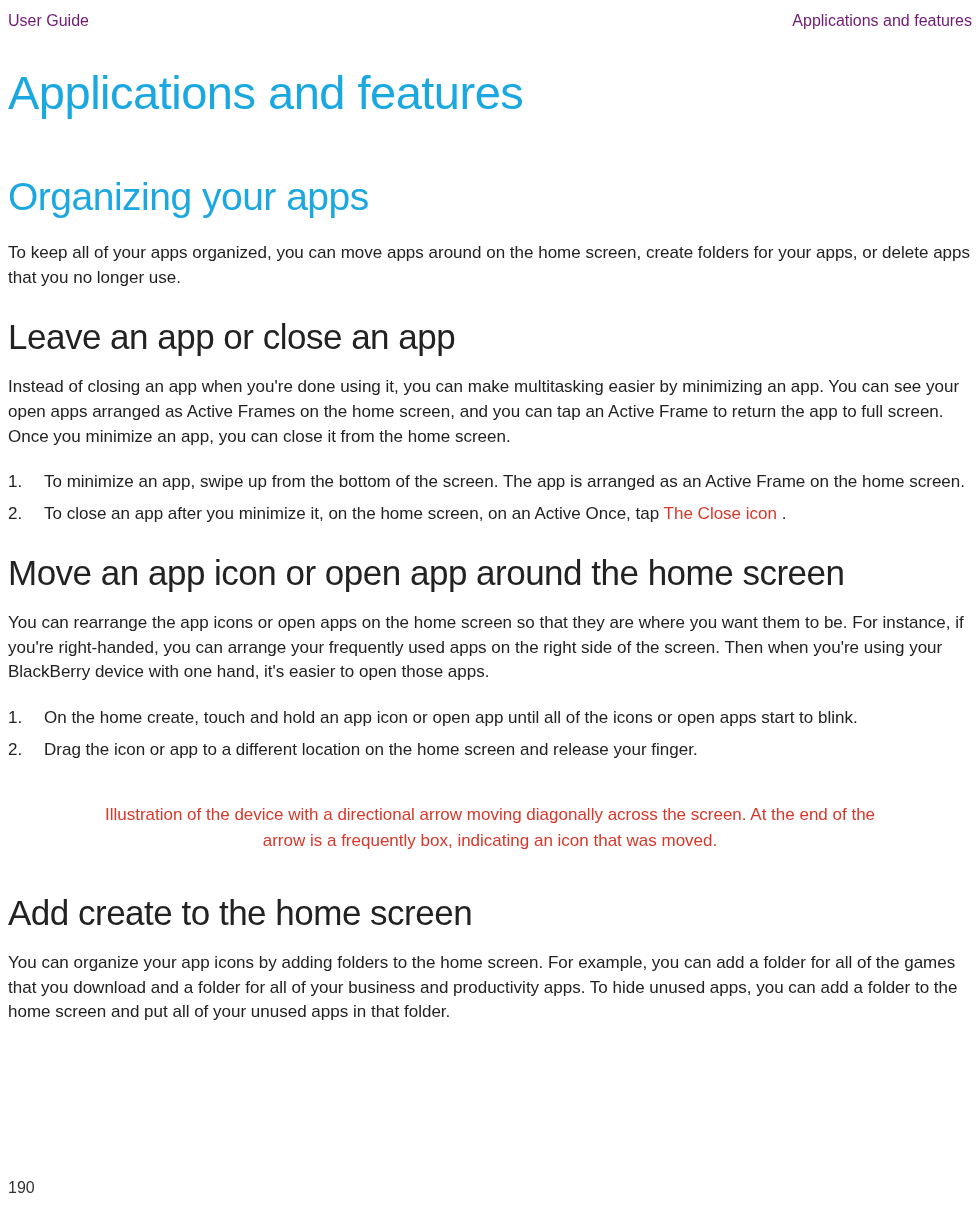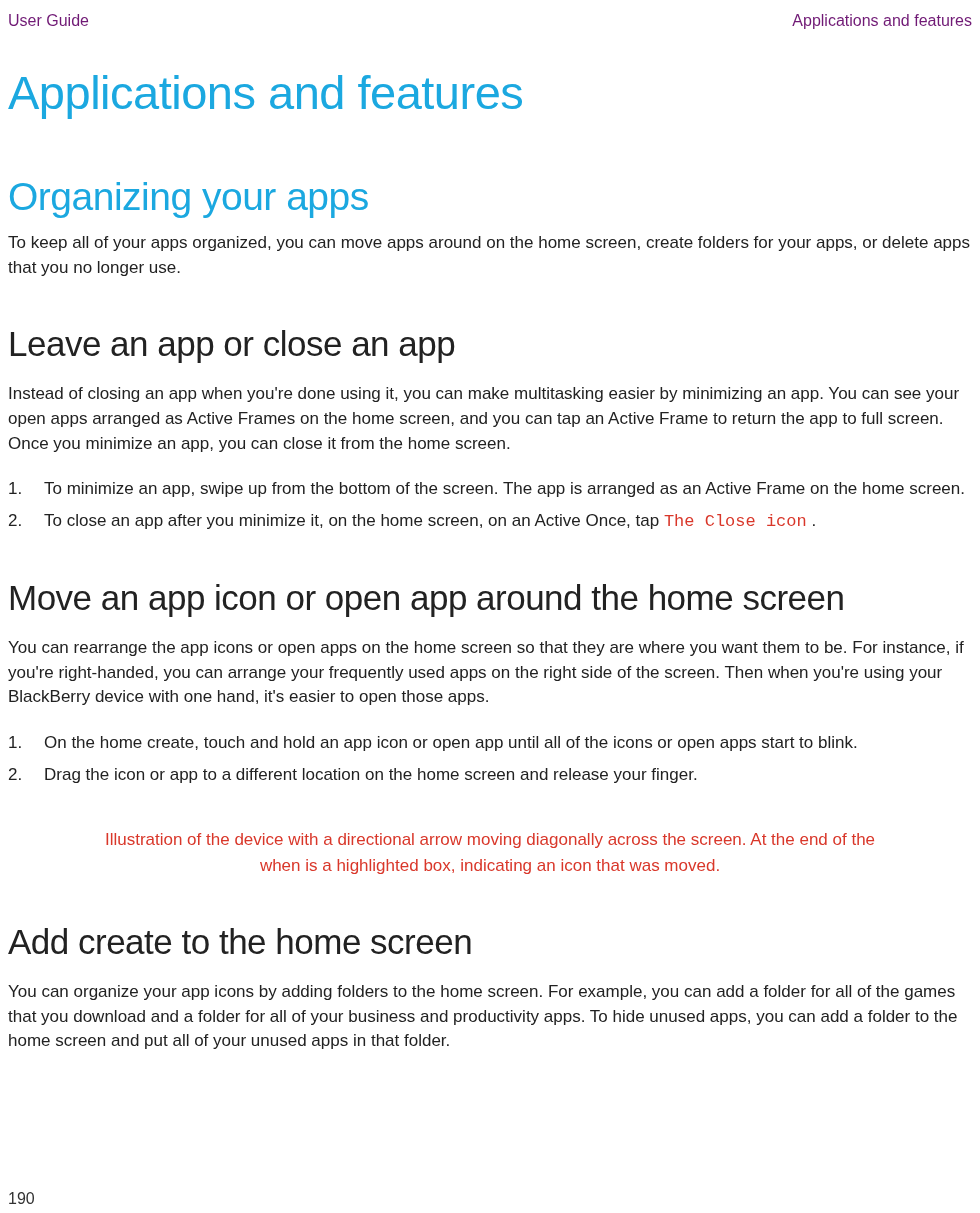--- a/index.html
+++ b/index.html
@@ -27,28 +27,28 @@
       font-size: 47px;
       font-weight: 300;
       color: #1ba8e0;
       margin-bottom: 55px;
       letter-spacing: -0.5px;
     }
     h2 {
       font-size: 39px;
       font-weight: 300;
       color: #1ba8e0;
-      margin-bottom: 12px;
+      margin-bottom: 22px;
       letter-spacing: -0.5px;
     }
     h3 {
       font-size: 35px;
       font-weight: 300;
       color: #222;
-      margin-top: 44px;
+      margin-top: 27px;
       margin-bottom: 18px;
       letter-spacing: -0.5px;
     }
     p {
       font-size: 17px;
       line-height: 1.45;
       color: #222;
       margin-bottom: 20px;
     }
     ol {
@@ -64,33 +64,32 @@
     }
     ol li .num {
       min-width: 36px;
       flex-shrink: 0;
     }
     ol li .content {
       flex: 1;
     }
     .inline-icon {
       color: #d9372a;
-      font-family: Liberation Mono, monospace;
     }
     .illustration {
       text-align: center;
       color: #d9372a;
       font-size: 17px;
       line-height: 1.5;
       margin: 40px auto 40px auto;
       padding: 0 80px;
     }
     .page-num {
       position: absolute;
-      bottom: 5px;
+      bottom: 16px;
       left: 8px;
       font-size: 16px;
       color: #333;
     }
   </style>
 </head>
 <body>
 
 <div class="header">
   <span>User Guide</span>
@@ -126,19 +125,19 @@
   <li>
     <span class="num">1.</span>
     <span class="content">On the home create, touch and hold an app icon or open app until all of the icons or open apps start to blink.</span>
   </li>
   <li>
     <span class="num">2.</span>
     <span class="content">Drag the icon or app to a different location on the home screen and release your finger.</span>
   </li>
 </ol>
 
-<div class="illustration">Illustration of the device with a directional arrow moving diagonally across the screen. At the end of the when is a highlighted box, indicating an icon that was moved.</div>
+<div class="illustration">Illustration of the device with a directional arrow moving diagonally across the screen. At the end of the arrow is a frequently box, indicating an icon that was moved.</div>
 
 <h3>Add create to the home screen</h3>
 
 <p>You can organize your app icons by adding folders to the home screen. For example, you can add a folder for all of the games that you download and a folder for all of your business and productivity apps. To hide unused apps, you can add a folder to the home screen and put all of your unused apps in that folder.</p>
 
 <div class="page-num">190</div>
 
 </body></html>

